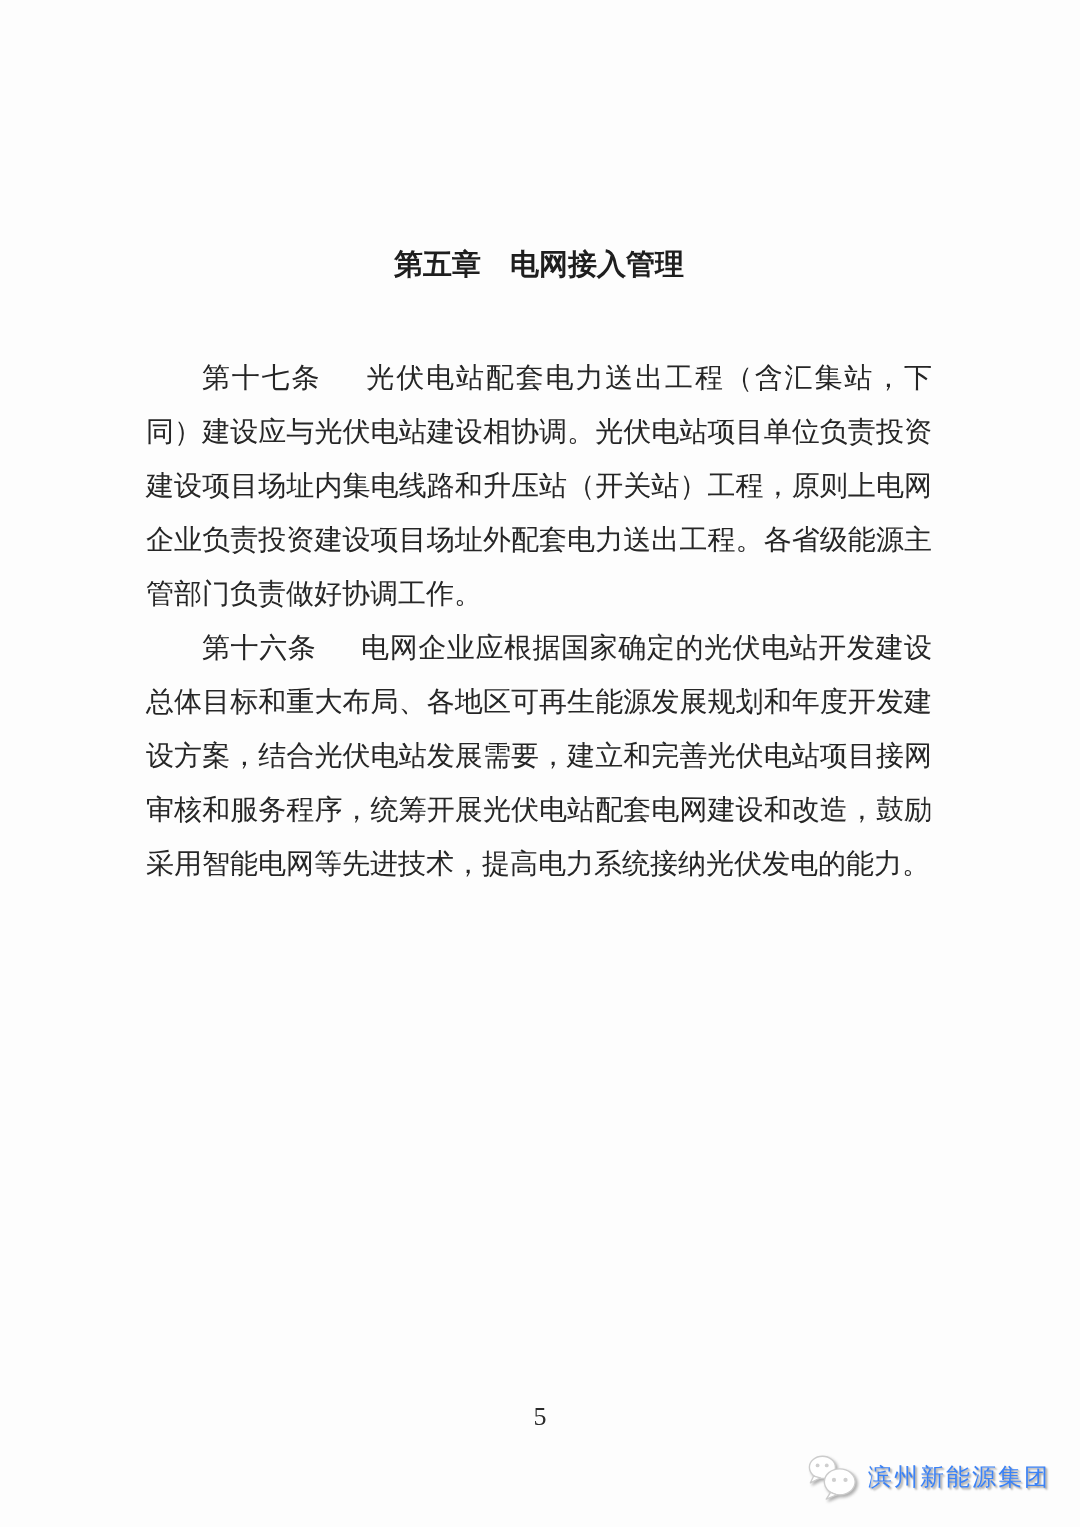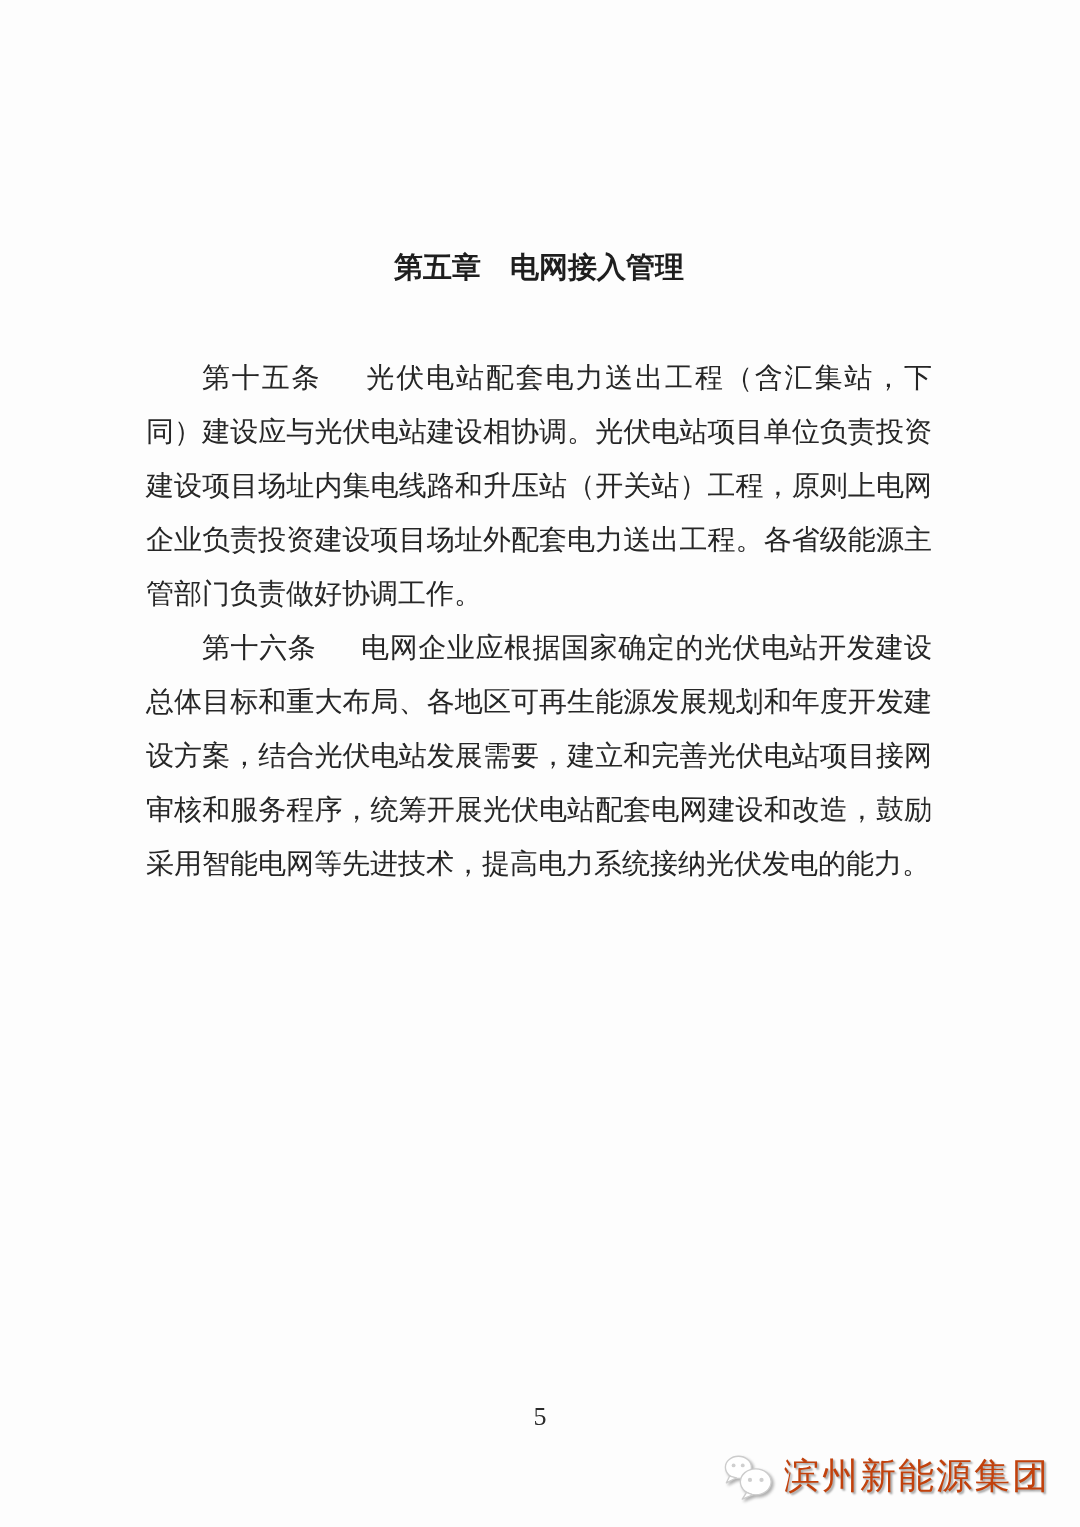--- a/index.html
+++ b/index.html
@@ -30,21 +30,21 @@
   }
   p.para { margin: 0; }
   p.article { text-indent: 2em; }
   .term { margin-right: 1.6em; }
   h2.chapter {
     margin: 56px 0 57px 0;
     font-size: 29px;
     line-height: 54px;
     font-weight: 700;
     text-align: center;
-    font-family: Liberation Serif, serif;
+    font-family: Liberation Mono, monospace;
     color: #1e1e1e;
     text-indent: 0;
   }
   .page-number {
     position: absolute;
     bottom: 95px;
     left: 0;
     width: 100%;
     text-align: center;
     font-size: 26px;
@@ -59,38 +59,38 @@
     align-items: center;
     gap: 9px;
   }
   .watermark .wx-icon {
     width: 52px;
     height: 48px;
     filter: drop-shadow(2px 2px 1.5px rgba(160,160,160,0.85));
   }
   .watermark .wm-text {
     font-family: Liberation Serif, serif;
-    font-size: 36px;
+    font-size: 24px;
     letter-spacing: 2px;
-    color: #c2410c;
+    color: #3b82f6;
     text-shadow: 2px 2px 2px #ababab, 1px 1px 1px #c6c6c6;
     white-space: nowrap;
   }
 </style>
 </head>
 <body>
 
 <div class="page">
   <div class="content">
 
 
     <h2 class="chapter">第五章　电网接入管理</h2>
 
     <p class="para article">
-      <span class="term">第十五条</span><span>光伏电站配套电力送出工程（含汇集站，下同）建设应与光伏电站建设相协调。光伏电站项目单位负责投资建设项目场址内集电线路和升压站（开关站）工程，原则上电网企业负责投资建设项目场址外配套电力送出工程。各省级能源主管部门负责做好协调工作。</span>
+      <span class="term">第十七条</span><span>光伏电站配套电力送出工程（含汇集站，下同）建设应与光伏电站建设相协调。光伏电站项目单位负责投资建设项目场址内集电线路和升压站（开关站）工程，原则上电网企业负责投资建设项目场址外配套电力送出工程。各省级能源主管部门负责做好协调工作。</span>
     </p>
 
     <p class="para article">
       <span class="term">第十六条</span><span>电网企业应根据国家确定的光伏电站开发建设总体目标和重大布局、各地区可再生能源发展规划和年度开发建设方案，结合光伏电站发展需要，建立和完善光伏电站项目接网审核和服务程序，统筹开展光伏电站配套电网建设和改造，鼓励采用智能电网等先进技术，提高电力系统接纳光伏发电的能力。</span>
     </p>
 
 
   </div>
 
   <div class="page-number">5</div>

